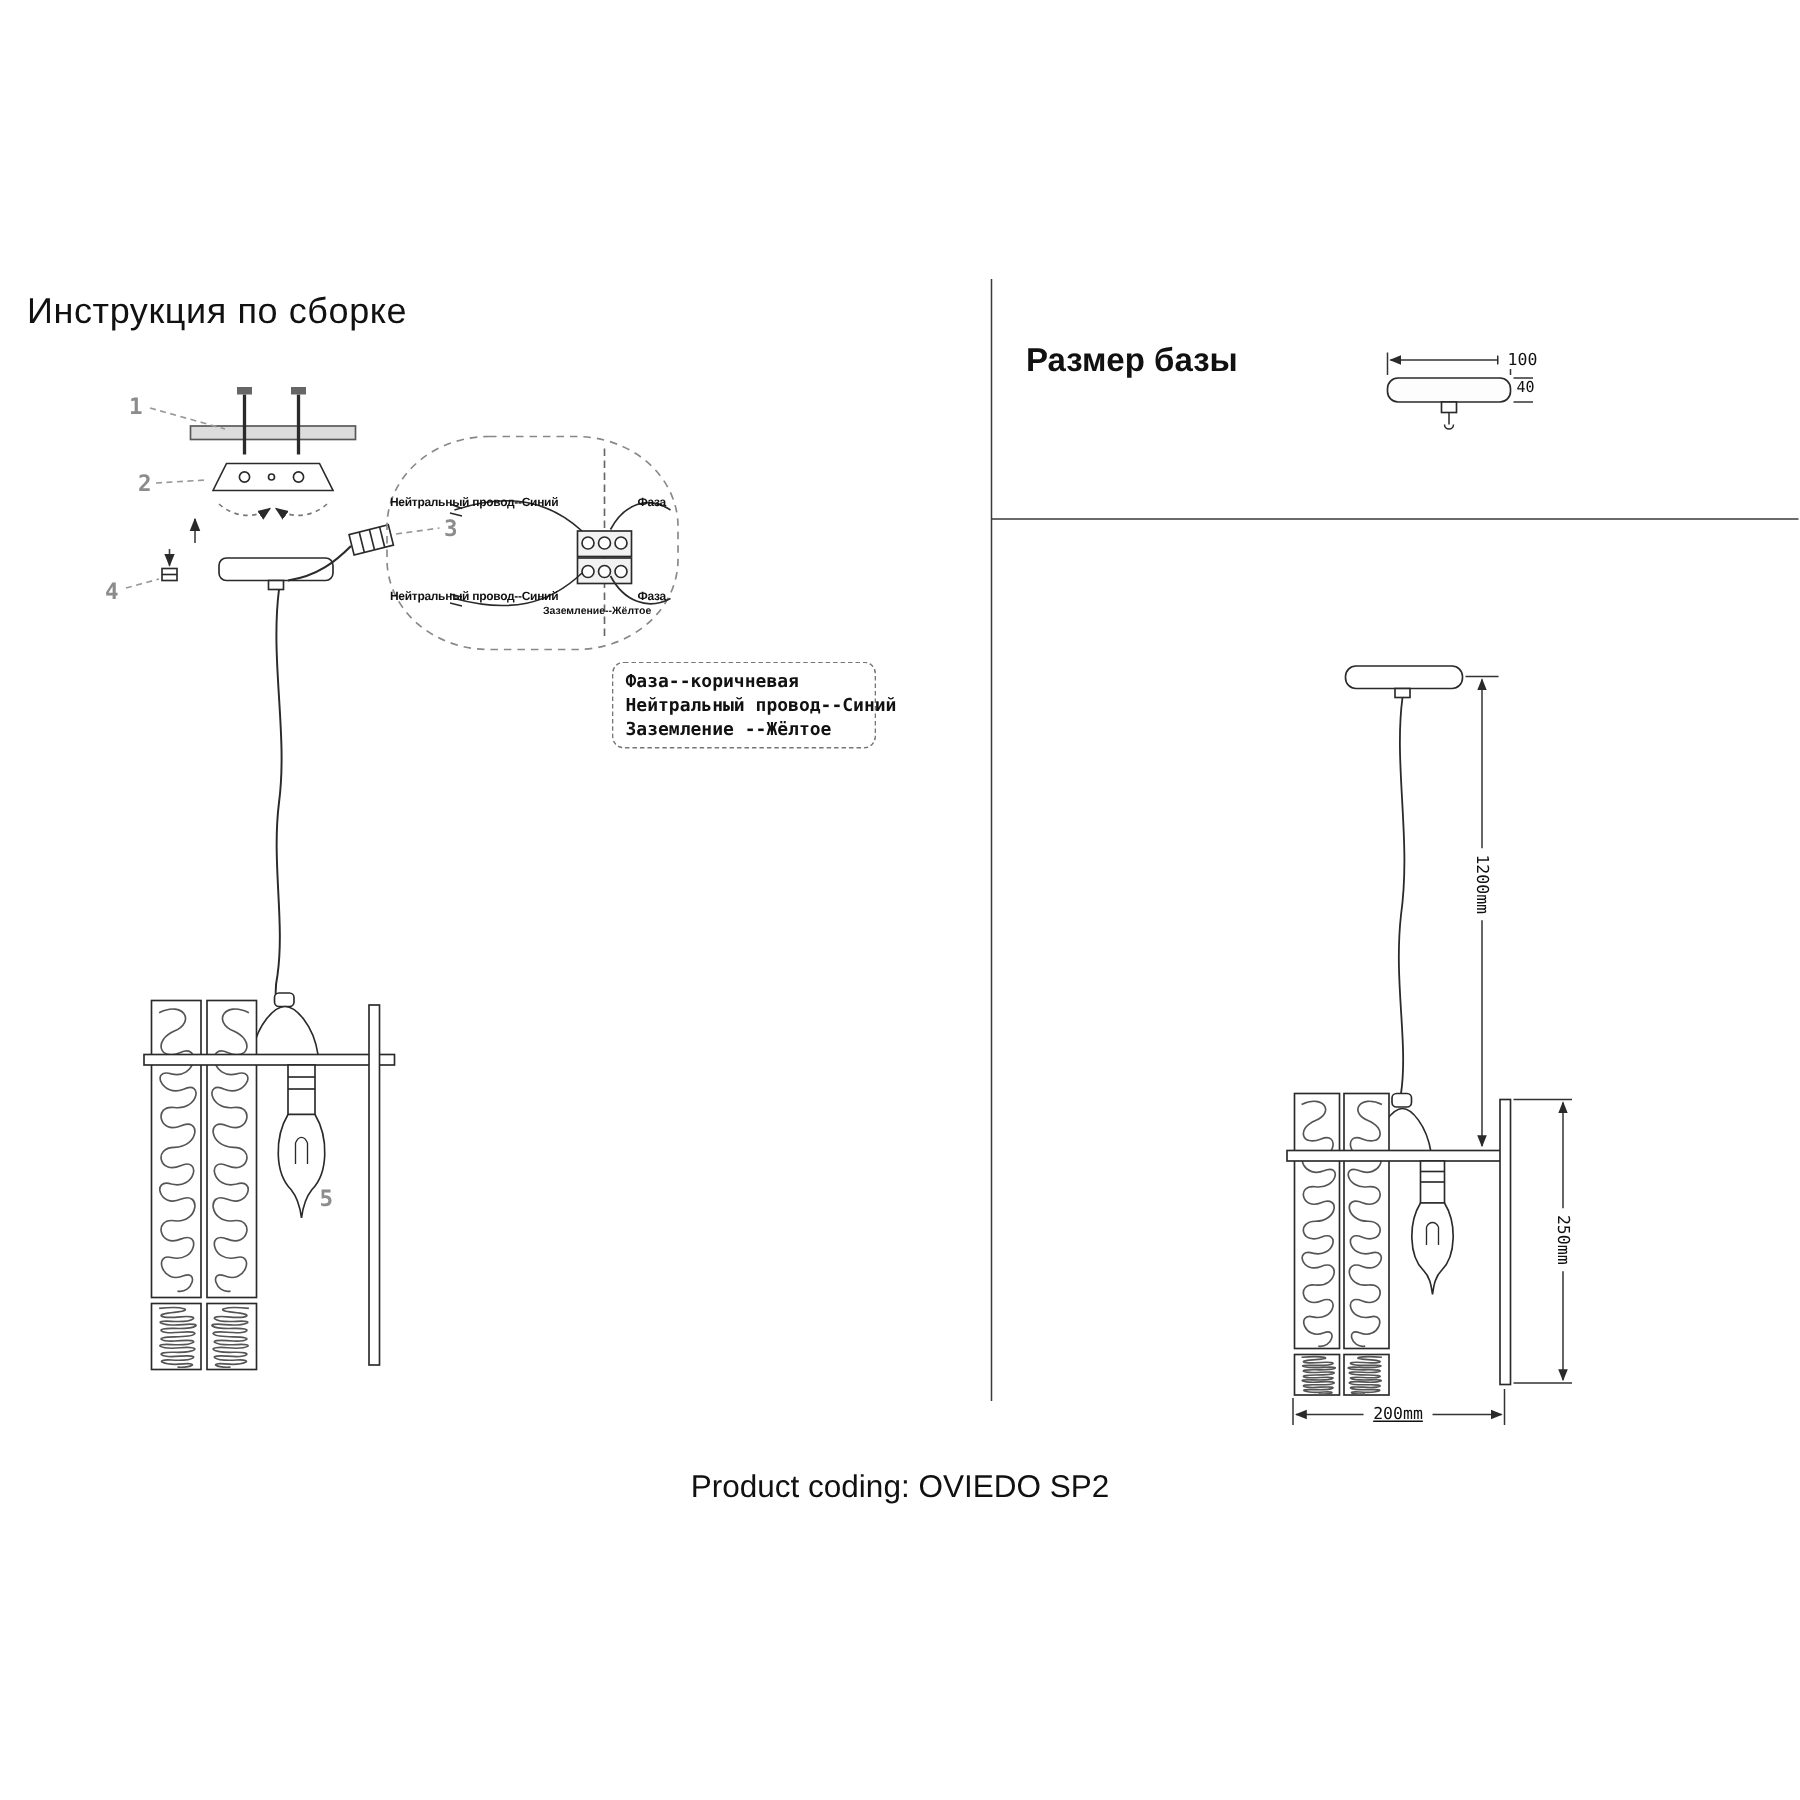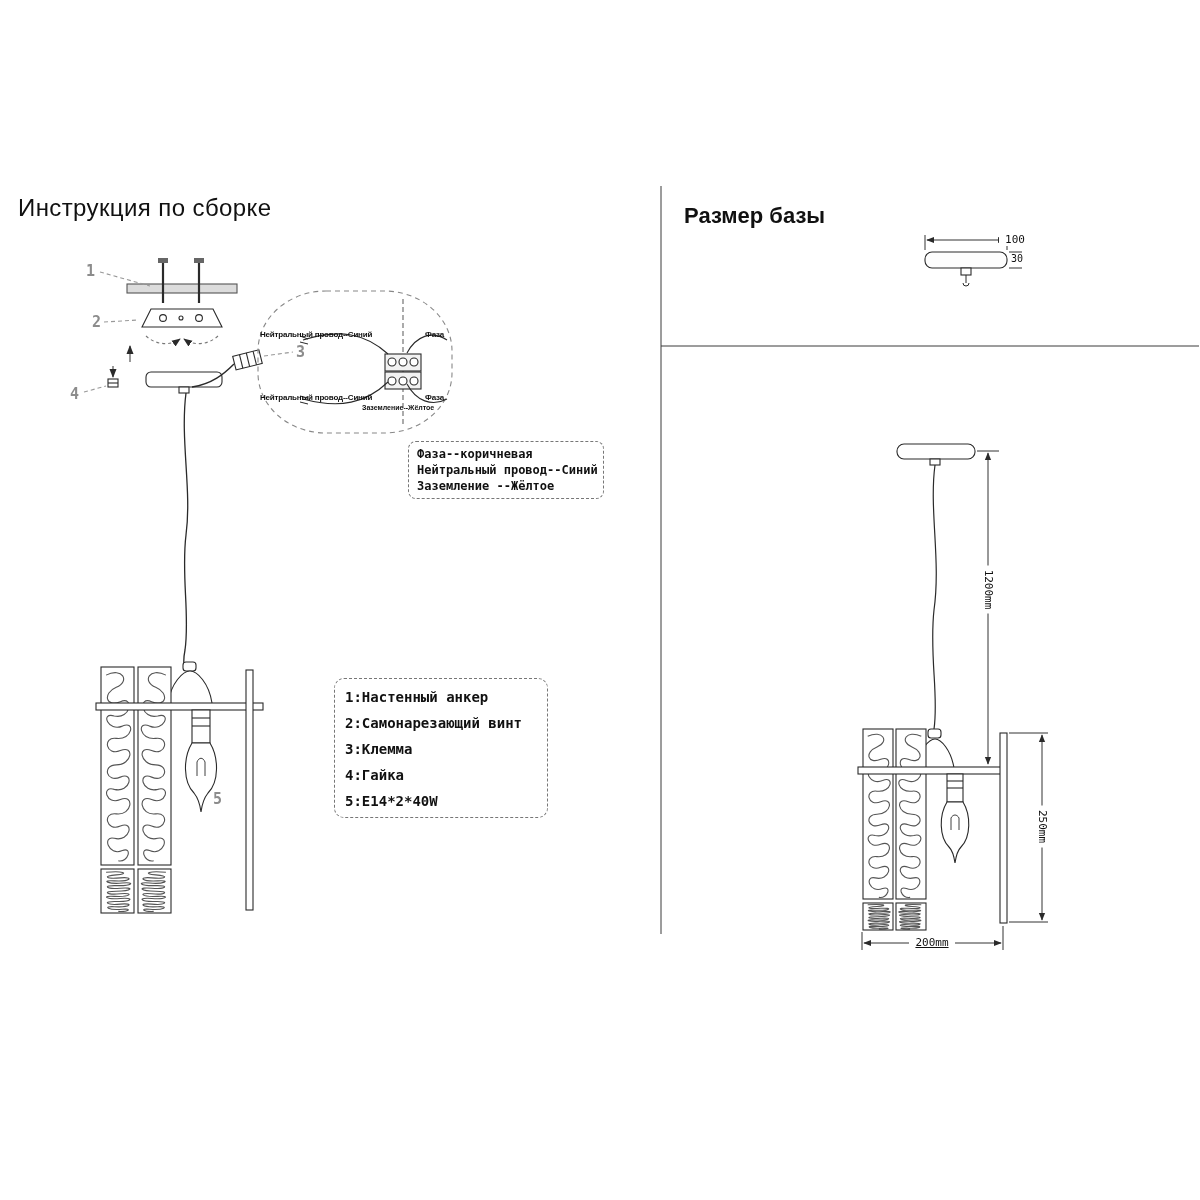--- a/index.html
+++ b/index.html
@@ -5,21 +5,21 @@
   * { margin:0; padding:0; box-sizing:border-box; }
   html,body { background:#fff; }
   body {
     width:1200px; height:1200px; position:relative;
     font-family:"Liberation Sans", sans-serif; color:#111;
   }
   .sheet { position:absolute; left:0; top:0; width:1200px; height:1200px; background:#fff; overflow:hidden; }
   .art { position:absolute; left:0; top:0; }
   .lbl { position:absolute; white-space:pre; }
   .title-assembly { left:18px; top:194px; font-size:24px; font-weight:500; letter-spacing:.4px; }
-  .title-right { font-size:22px; font-weight:700; }
+  .title-right { font-size:22px; font-weight:700;margin-top:24px; }
   .callout { color:#8c8c8c; font-family:"DejaVu Sans Mono", monospace; font-size:15px; font-weight:700; }
   .tiny { font-weight:700; font-size:8px; letter-spacing:-0.2px; }
   .micro { font-weight:700; font-size:7px; }
   .mono-dim { font-family:"DejaVu Sans Mono", monospace; font-size:11px; background:#fff; padding:0 2px; text-align:center; }
   .rot { transform:rotate(90deg); transform-origin:center; }
   .box-dashed { position:absolute; border:1px dashed #777; border-radius:8px; background:#fff; }
   .legend-line { font-family:"DejaVu Sans Mono", monospace; font-size:12px; font-weight:700; line-height:16px; white-space:pre; }
   .parts-line { font-family:"DejaVu Sans Mono", monospace; font-size:14px; font-weight:700; line-height:26px; white-space:pre; }
   .product { position:absolute; left:0; top:980px; width:1200px; text-align:center; font-size:21px; font-weight:400; }
 </style>
@@ -187,33 +187,27 @@
   <div class="lbl callout" style="left:296px; top:343px;">3</div>
   <div class="lbl callout" style="left:70px; top:385px;">4</div>
   <div class="lbl callout" style="left:213px; top:790px;">5</div>
 
   <div class="lbl tiny" style="left:260px; top:330px;">Нейтральный провод--Синий</div>
   <div class="lbl tiny" style="left:425px; top:330px;">Фаза</div>
   <div class="lbl tiny" style="left:260px; top:393px;">Нейтральный провод--Синий</div>
   <div class="lbl tiny" style="left:425px; top:393px;">Фаза</div>
   <div class="lbl micro" style="left:362px; top:404px;">Заземление--Жёлтое</div>
 
-  <div class="box-dashed" style="left:408px; top:441px; width:196px; height:58px; padding:4px 8px;">
+  <div class="box-dashed" style="left:408px; top:441px; width:176px; height:58px; padding:4px 8px;">
     <div class="legend-line">Фаза--коричневая</div>
     <div class="legend-line">Нейтральный провод--Синий</div>
     <div class="legend-line">Заземление --Жёлтое</div>
   </div>
 
-  <div class="box-dashed" style="left:334px; top:678px; width:214px; height:140px; padding:5px 10px; border-radius:10px;">
-    <div class="parts-line">1:Настенный анкер</div>
-    <div class="parts-line">2:Самонарезающий винт</div>
-    <div class="parts-line">3:Клемма</div>
-    <div class="parts-line">4:Гайка</div>
-    <div class="parts-line">5:E14*2*40W</div>
-  </div>
 
   <div class="lbl mono-dim" style="left:999px; top:233px; width:32px;">100</div>
-  <div class="lbl mono-dim" style="left:1009px; top:253px; font-size:10px;">30</div>
+  <div class="lbl mono-dim" style="left:1009px; top:253px; font-size:10px;">40</div>
   <div class="lbl mono-dim rot" style="left:964px; top:583px; width:48px;">1200mm</div>
   <div class="lbl mono-dim rot" style="left:1021px; top:820px; width:42px;">250mm</div>
   <div class="lbl mono-dim" style="left:909px; top:936px; width:46px;text-decoration:underline;">200mm</div>
 
+  <div class="product">Product coding: OVIEDO SP2</div>
 </div>
 
 </body></html>

